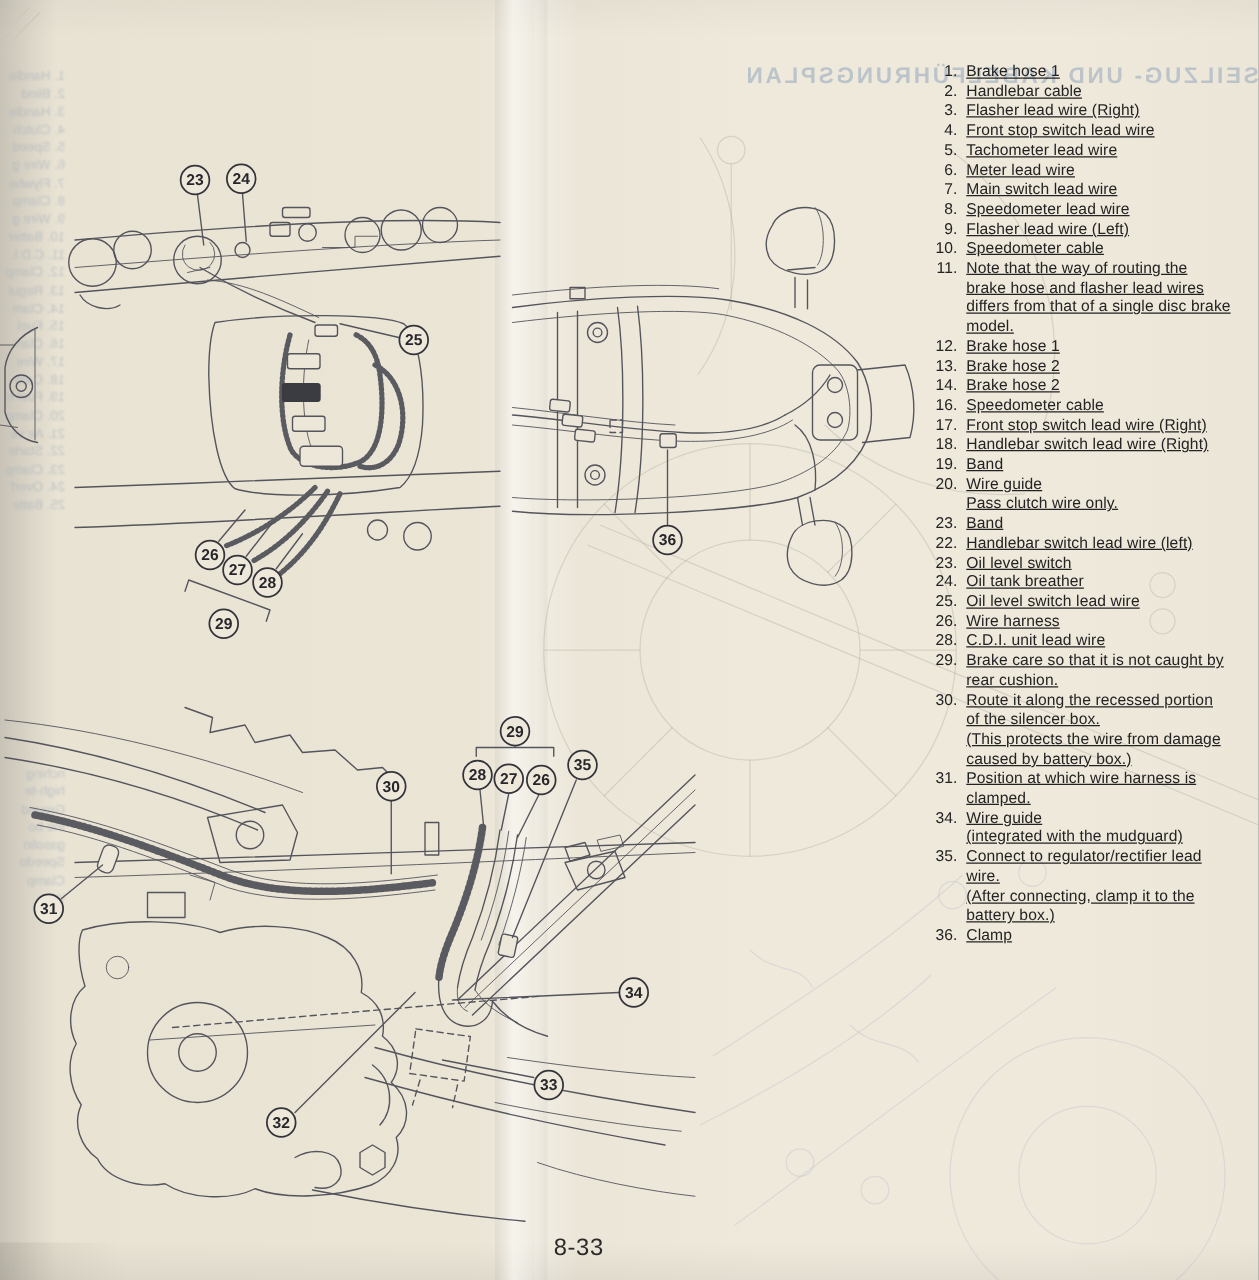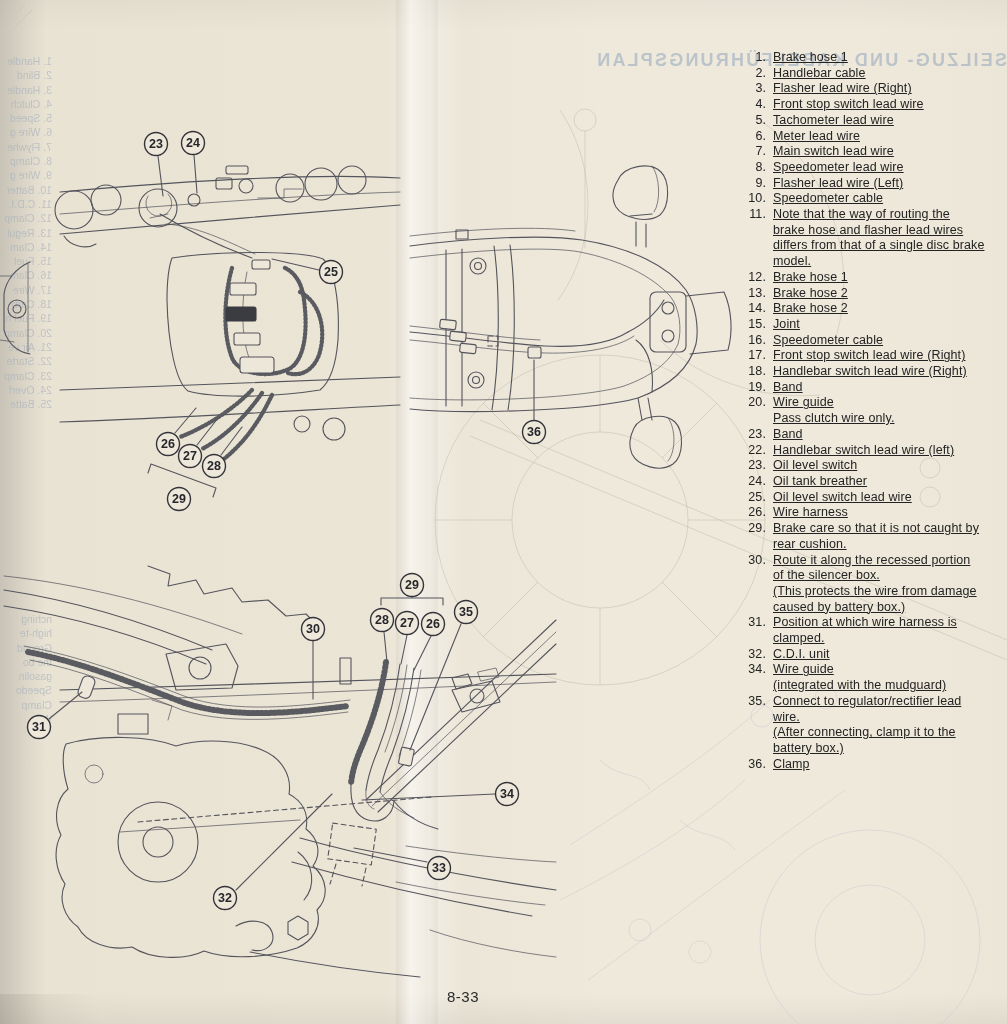--- a/index.html
+++ b/index.html
@@ -26,21 +26,21 @@
   #ghost-col-2{left:-8px;top:612px;height:120px;}
   svg.art-layer{position:absolute;left:0;top:0;z-index:2;}
   
   .legend{position:absolute;left:741px;top:50px;width:264px;z-index:3;
     color:#232323;font-size:12.5px;line-height:15.7px;letter-spacing:0.1px;}
   .litem{display:flex;}
   .litem .num{width:25px;flex:none;text-align:right;margin-right:7px;}
   .litem .txt{flex:none;}
   .litem .txt div{white-space:nowrap;text-decoration:underline;}
   .page-number{position:absolute;left:428px;top:988px;width:70px;z-index:3;
-    text-align:center;font-size:15px;letter-spacing:0.5px;color:#2a2a2a;}
+    text-align:center;font-size:19px;letter-spacing:0.5px;color:#2a2a2a;}
   
   .art path,.art circle,.art rect,.art polygon,.art line{fill:none;stroke:#54545c;stroke-width:1.1;stroke-linecap:round;stroke-linejoin:round;}
   .art .thin{stroke-width:0.8;opacity:0.9;}
   .art .conn{fill:#ece7d9;}
   .art .dark{fill:#3b3b42;stroke:#3b3b42;}
   .art .braid{stroke-width:4.2;stroke-dasharray:1.6 2.2;stroke:#5a5a61;}
   .art .braid2{stroke-width:6;stroke-dasharray:1.8 2.6;stroke:#5a5a61;}
   .art .dash{stroke-dasharray:5 3.5;}
   .ldr{fill:none;stroke:#46464d;stroke-width:1;}
   .callout circle{fill:#ede8da;stroke:#33333a;stroke-width:1.4;}
@@ -458,26 +458,20 @@
         </div>
   </div>
 
   <div class="litem">
     <div class="num">14.</div>
     <div class="txt">
           <div>Brake hose 2</div>
         </div>
   </div>
 
-  <div class="litem">
-    <div class="num">15.</div>
-    <div class="txt">
-          <div>Joint</div>
-        </div>
-  </div>
 
   <div class="litem">
     <div class="num">16.</div>
     <div class="txt">
           <div>Speedometer cable</div>
         </div>
   </div>
 
   <div class="litem">
     <div class="num">17.</div>
@@ -544,20 +538,26 @@
   </div>
 
   <div class="litem">
     <div class="num">26.</div>
     <div class="txt">
           <div>Wire harness</div>
         </div>
   </div>
 
 
+  <div class="litem">
+    <div class="num">28.</div>
+    <div class="txt">
+          <div>C.D.I. unit lead wire</div>
+        </div>
+  </div>
 
   <div class="litem">
     <div class="num">29.</div>
     <div class="txt">
           <div>Brake care so that it is not caught by</div>
           <div>rear cushion.</div>
         </div>
   </div>
 
   <div class="litem">
@@ -571,26 +571,20 @@
   </div>
 
   <div class="litem">
     <div class="num">31.</div>
     <div class="txt">
           <div>Position at which wire harness is</div>
           <div>clamped.</div>
         </div>
   </div>
 
-  <div class="litem">
-    <div class="num">32.</div>
-    <div class="txt">
-          <div>C.D.I. unit</div>
-        </div>
-  </div>
 
 
   <div class="litem">
     <div class="num">34.</div>
     <div class="txt">
           <div>Wire guide</div>
           <div>(integrated with the mudguard)</div>
         </div>
   </div>
 

